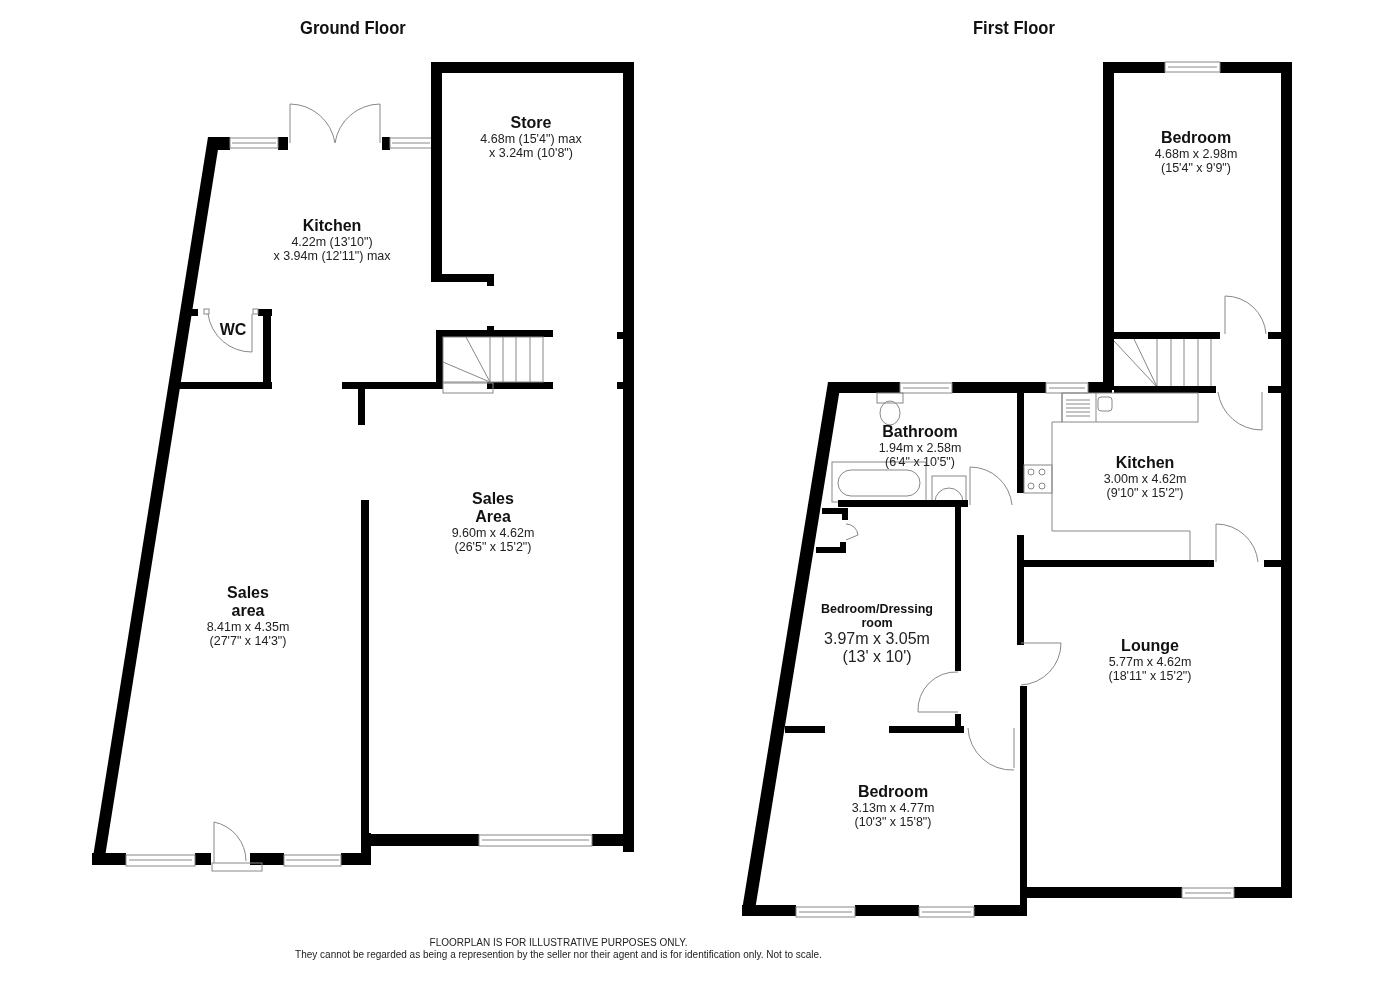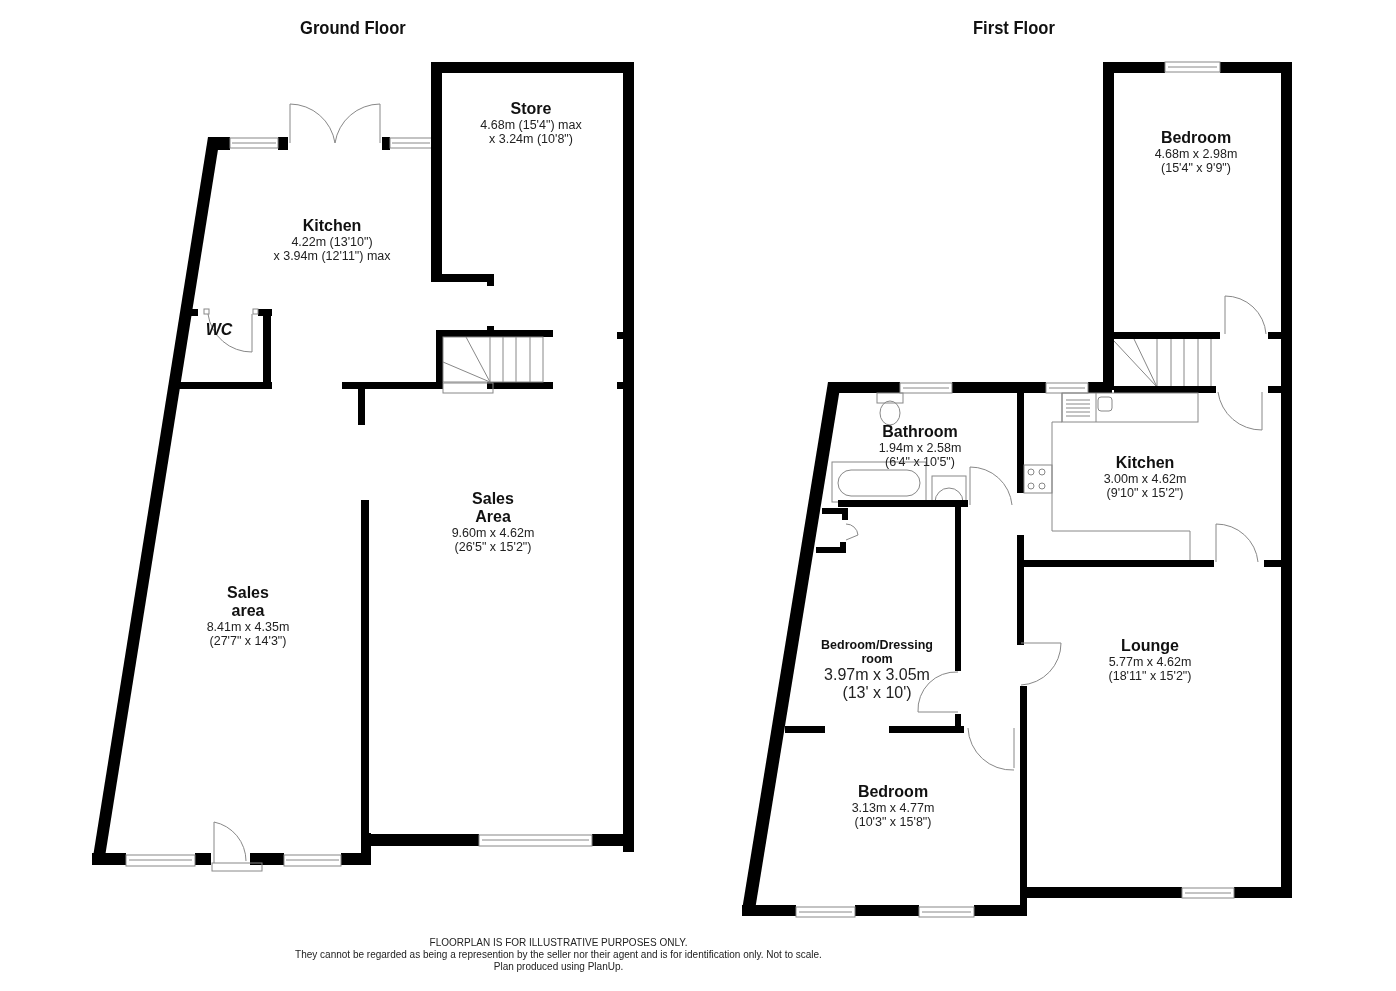--- a/index.html
+++ b/index.html
@@ -233,31 +233,31 @@
       <rect x="796" y="907" width="59" height="10"></rect>
         <line x1="799" y1="912" x2="852" y2="912"></line>
       <rect x="919" y="907" width="55" height="10"></rect>
         <line x1="922" y1="912" x2="971" y2="912"></line>
       <rect x="1182" y="888" width="52" height="10"></rect>
         <line x1="1185" y1="893" x2="1231" y2="893"></line>
     </g>
   </g>
 </svg>
 
-<div class="room-label" style="left:531px; top:100px;">
+<div class="room-label" style="left:531px; top:114px;">
   <span class="room-name">Store</span>
   <span class="room-dim">4.68m (15'4") max</span>
   <span class="room-dim">x 3.24m (10'8")</span>
 </div>
 <div class="room-label" style="left:332px; top:217px;">
   <span class="room-name">Kitchen</span>
   <span class="room-dim">4.22m (13'10")</span>
   <span class="room-dim">x 3.94m (12'11") max</span>
 </div>
-<div class="room-label" style="left:219px; top:321px;font-style:italic;">
+<div class="room-label" style="left:233px; top:321px;">
   <span class="room-name">WC</span>
 </div>
 <div class="room-label" style="left:493px; top:490px;">
   <span class="room-name">Sales</span>
   <span class="room-name">Area</span>
   <span class="room-dim">9.60m x 4.62m</span>
   <span class="room-dim">(26'5" x 15'2")</span>
 </div>
 <div class="room-label" style="left:248px; top:584px;">
   <span class="room-name">Sales</span>
@@ -274,34 +274,33 @@
 <div class="room-label" style="left:920px; top:423px;">
   <span class="room-name">Bathroom</span>
   <span class="room-dim">1.94m x 2.58m</span>
   <span class="room-dim">(6'4" x 10'5")</span>
 </div>
 <div class="room-label" style="left:1145px; top:454px;">
   <span class="room-name">Kitchen</span>
   <span class="room-dim">3.00m x 4.62m</span>
   <span class="room-dim">(9'10" x 15'2")</span>
 </div>
-<div class="room-label small" style="left:877px; top:602px;margin-top:36px;">
+<div class="room-label small" style="left:877px; top:602px;">
   <span class="room-name">Bedroom/Dressing</span>
   <span class="room-name">room</span>
   <span class="room-dim">3.97m x 3.05m</span>
   <span class="room-dim">(13' x 10')</span>
 </div>
 <div class="room-label" style="left:1150px; top:637px;">
   <span class="room-name">Lounge</span>
   <span class="room-dim">5.77m x 4.62m</span>
   <span class="room-dim">(18'11" x 15'2")</span>
 </div>
 <div class="room-label" style="left:893px; top:783px;">
   <span class="room-name">Bedroom</span>
   <span class="room-dim">3.13m x 4.77m</span>
   <span class="room-dim">(10'3" x 15'8")</span>
 </div>
 
 <div class="disclaimer">
   <div>FLOORPLAN IS FOR ILLUSTRATIVE PURPOSES ONLY.</div>
   <div>They cannot be regarded as being a represention by the seller nor their agent and is for identification only. Not to scale.</div>
-  <div>Plan produced using PlanUp.</div>
 </div>
 
 </body></html>

